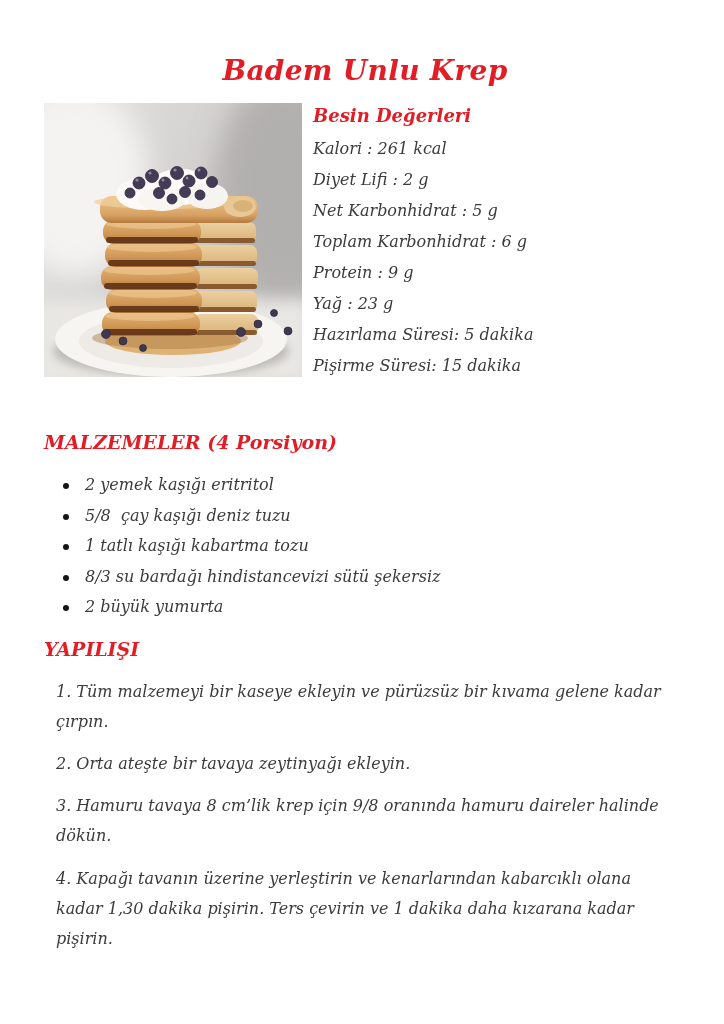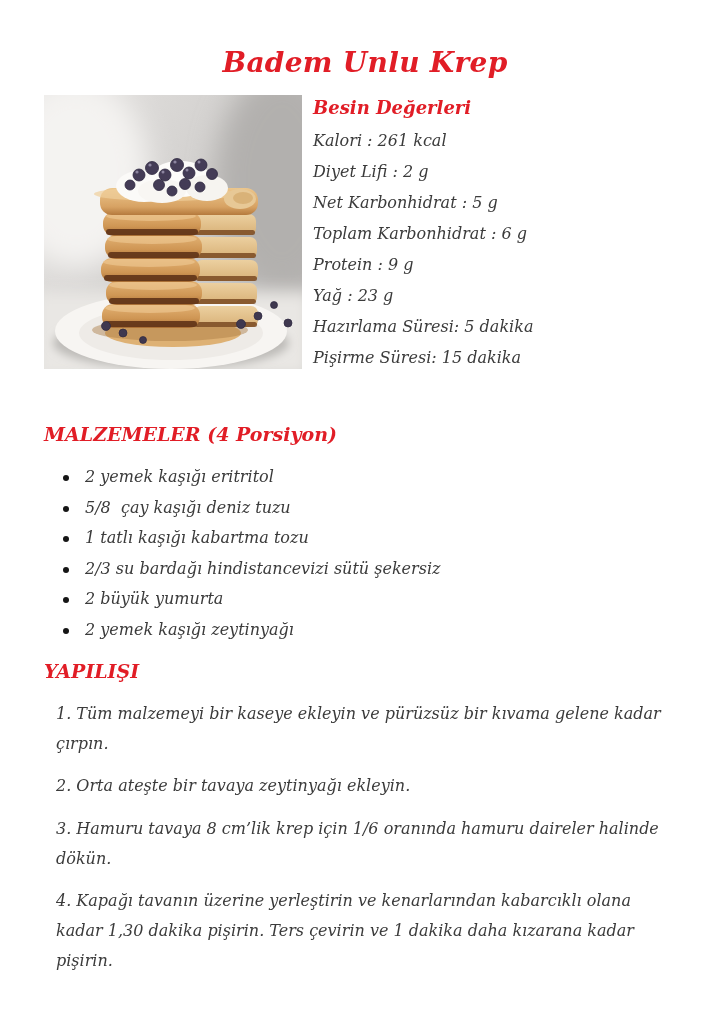--- a/index.html
+++ b/index.html
@@ -3,21 +3,21 @@
 <meta charset="utf-8">
 <style>
   :root{
     --accent:#e11d26;
     --ink:#3b3b3b;
   }
   *{box-sizing:border-box;}
   html,body{margin:0;padding:0;background:#ffffff;}
   .page{
     width:724px;height:1024px;background:#fff;overflow:hidden;
-    padding:4px 38px 0 44px;position:relative;
+    padding:12px 38px 0 44px;position:relative;
     font-family:"DejaVu Serif", serif;
   }
   .title{
     margin:42px 0 0;text-align:center;
     font:italic 700 28px/34px "DejaVu Serif", serif;
     color:var(--accent);letter-spacing:.3px;
   }
   .top-row{display:flex;margin-top:15px;}
   .photo{width:258px;height:274px;flex:0 0 auto;background:#d6d4d2;}
   .photo svg{display:block;width:258px;height:274px;}
@@ -210,34 +210,30 @@
       <li>
       <span class="dot"></span>
       <span class="txt">5/8  çay kaşığı deniz tuzu</span>
     </li>
       <li>
       <span class="dot"></span>
       <span class="txt">1 tatlı kaşığı kabartma tozu</span>
     </li>
       <li>
       <span class="dot"></span>
-      <span class="txt">2/3 su bardağı hindistancevizi sütü şekersiz</span>
+      <span class="txt">8/3 su bardağı hindistancevizi sütü şekersiz</span>
     </li>
       <li>
       <span class="dot"></span>
       <span class="txt">2 büyük yumurta</span>
-    </li>
-      <li>
-      <span class="dot"></span>
-      <span class="txt">2 yemek kaşığı zeytinyağı</span>
     </li>
     </ul>
 
   <h2 class="section-heading steps-heading">YAPILIŞI</h2>
 
   <div class="steps">
       <p>1. Tüm malzemeyi bir kaseye ekleyin ve pürüzsüz bir kıvama gelene kadar çırpın.</p>
       <p>2. Orta ateşte bir tavaya zeytinyağı ekleyin.</p>
-      <p>3. Hamuru tavaya 8 cm’lik krep için 1/6 oranında hamuru daireler halinde dökün.</p>
+      <p>3. Hamuru tavaya 8 cm’lik krep için 9/8 oranında hamuru daireler halinde dökün.</p>
       <p>4. Kapağı tavanın üzerine yerleştirin ve kenarlarından kabarcıklı olana kadar 1,30 dakika pişirin. Ters çevirin ve 1 dakika daha kızarana kadar pişirin.</p>
     </div>
 
 </div>
 
 </body></html>

